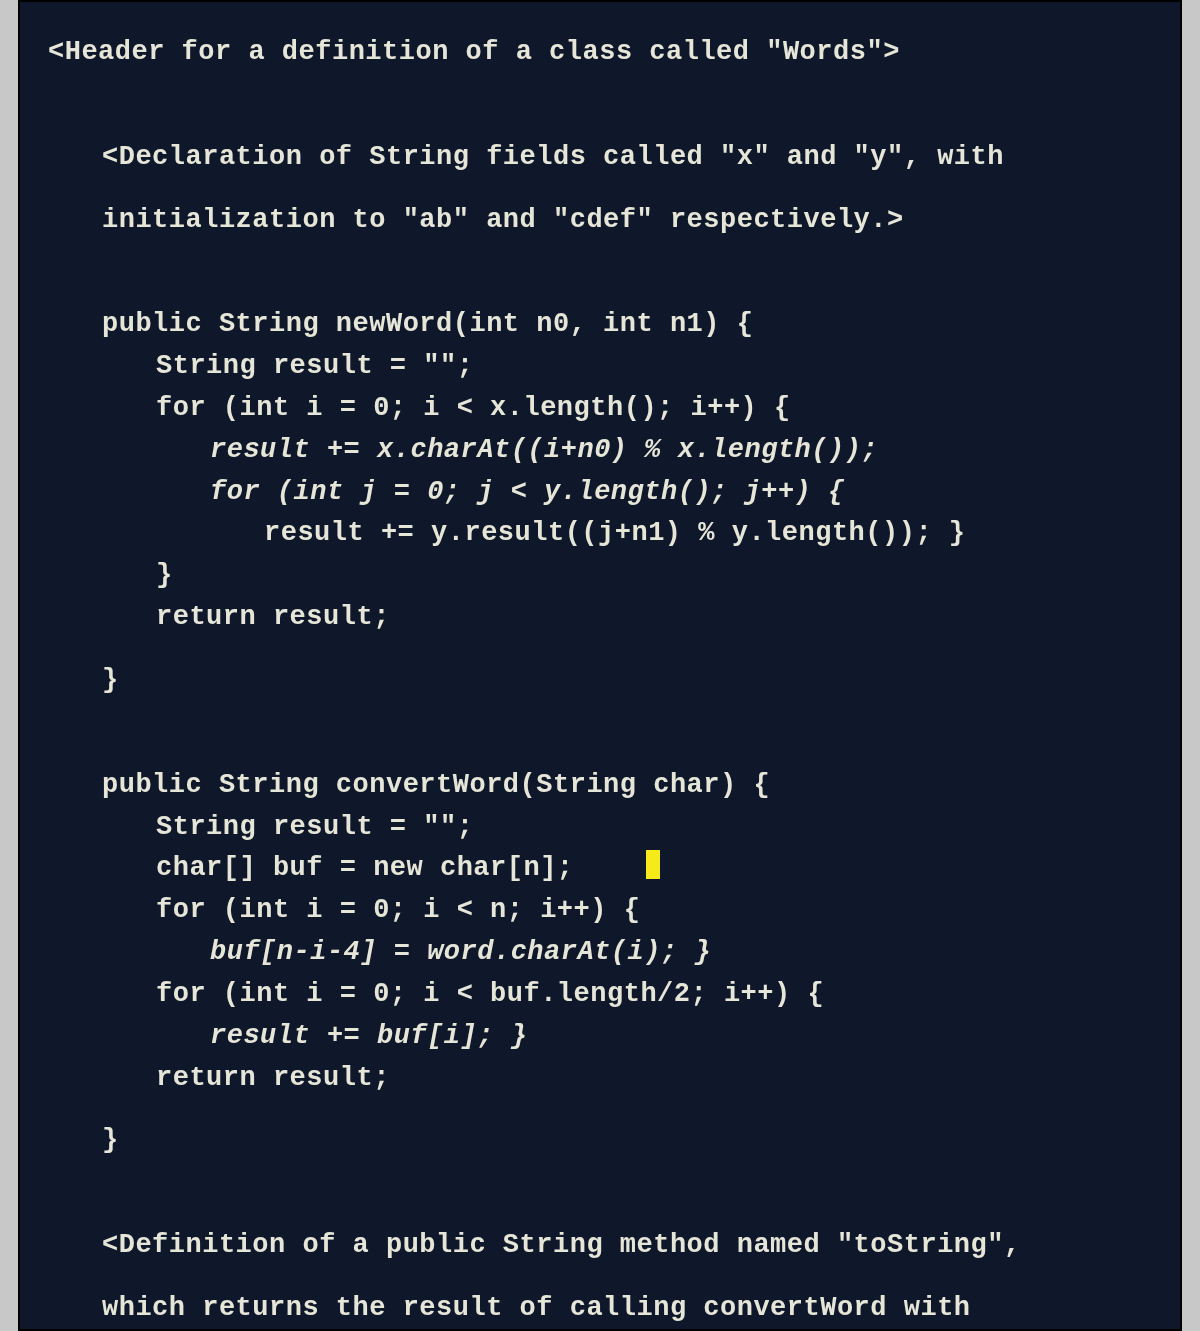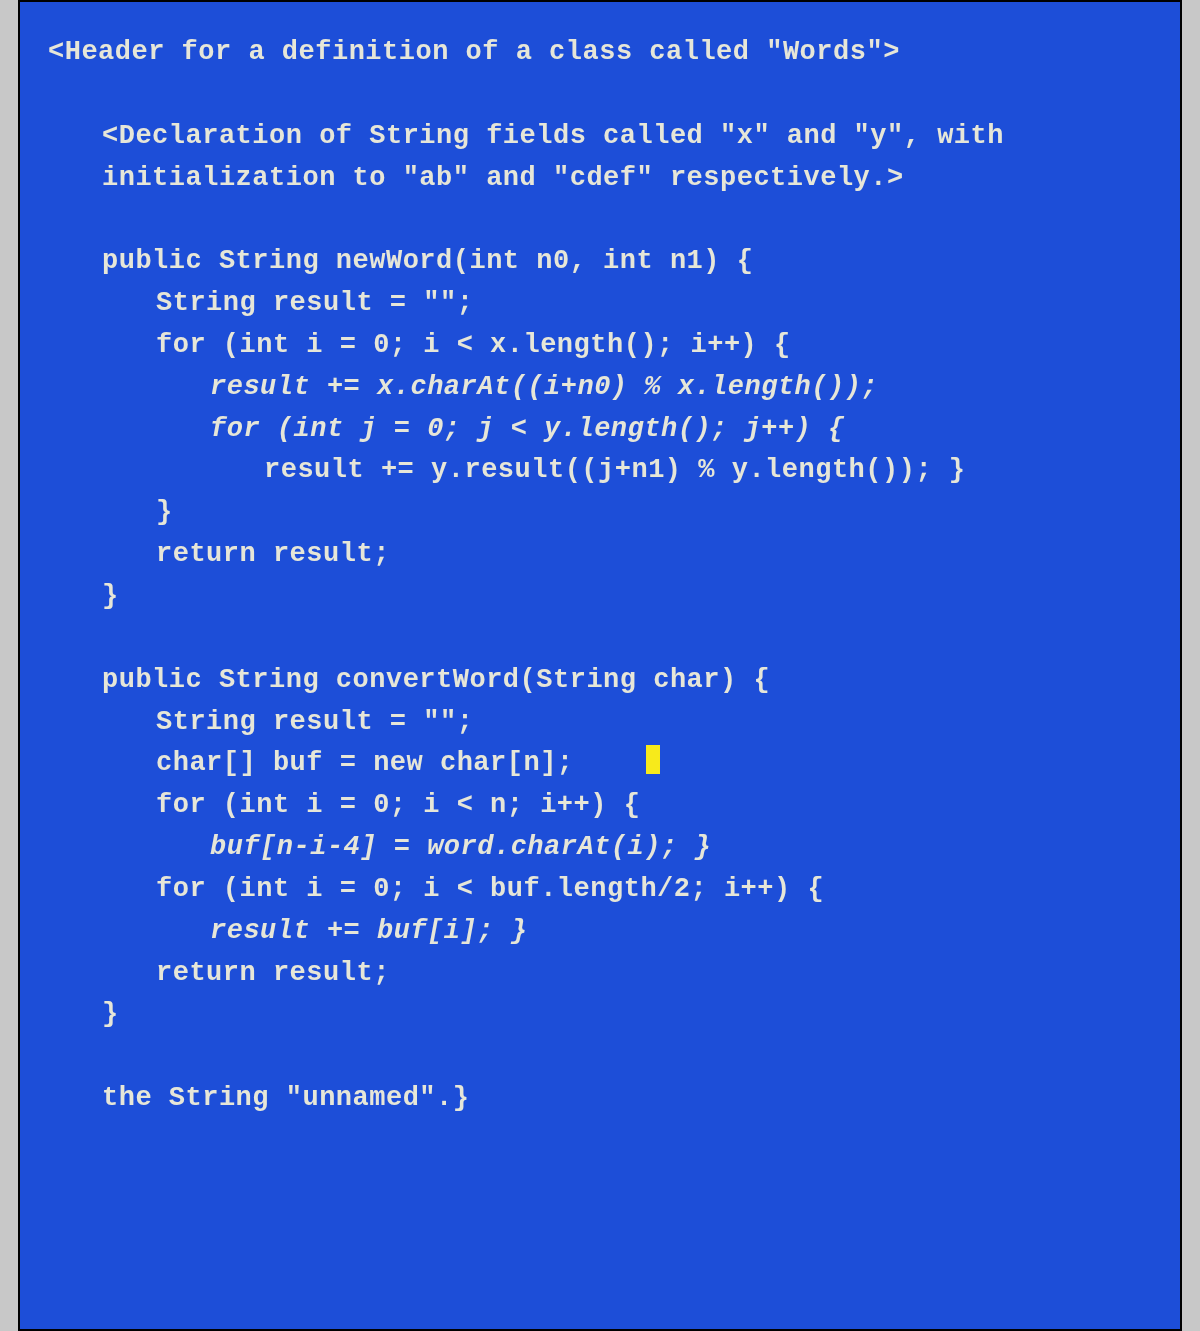--- a/index.html
+++ b/index.html
@@ -9,34 +9,34 @@
     height: 1331px;
     background: #c8c8c8;
     overflow: hidden;
   }
   .screen {
     position: absolute;
     left: 18px;
     top: 0px;
     width: 1164px;
     height: 1331px;
-    background: #1d4ed8;
+    background: #0f172a;
     border: 2px solid #000;
     box-sizing: border-box;
     padding: 30px 28px 18px 28px;
     font-family: "Courier New", Courier, monospace;
     font-size: 27px;
     line-height: 1.55;
     color: #e6e6d8;
     font-weight: bold;
     letter-spacing: 0.5px;
     
   }
   .line { white-space: pre; }
-  .indent1 { padding-left: 54px; }
+  .indent1 { padding-left: 54px; margin-top: 21px; }
   .indent2 { padding-left: 108px; }
   .indent3 { padding-left: 162px; font-style: italic; }
   .indent4 { padding-left: 216px; }
   .blank { height: 1.55em; }
   .cursor {
     display: inline-block;
     width: 0.55em;
     height: 1.1em;
     background: #f7ea1b;
     vertical-align: -0.15em;
@@ -65,15 +65,17 @@
   <div class="line indent1">public String convertWord(String char) {</div>
   <div class="line indent2">String result = "";</div>
   <div class="line indent2"><span>char[] buf = new char[n];</span><span class="cursor"></span></div>
   <div class="line indent2">for (int i = 0; i &lt; n; i++) {</div>
   <div class="line indent3">buf[n-i-4] = word.charAt(i); }</div>
   <div class="line indent2">for (int i = 0; i &lt; buf.length/2; i++) {</div>
   <div class="line indent3">result += buf[i]; }</div>
   <div class="line indent2">return result;</div>
   <div class="line indent1">}</div>
   <div class="blank"></div>
+  <div class="line indent1">&lt;Definition of a public String method named "toString",</div>
+  <div class="line indent1">which returns the result of calling convertWord with</div>
   <div class="line indent1">the String "unnamed".}</div>
   <div class="blank"></div>
 </div>
 
 </body></html>

